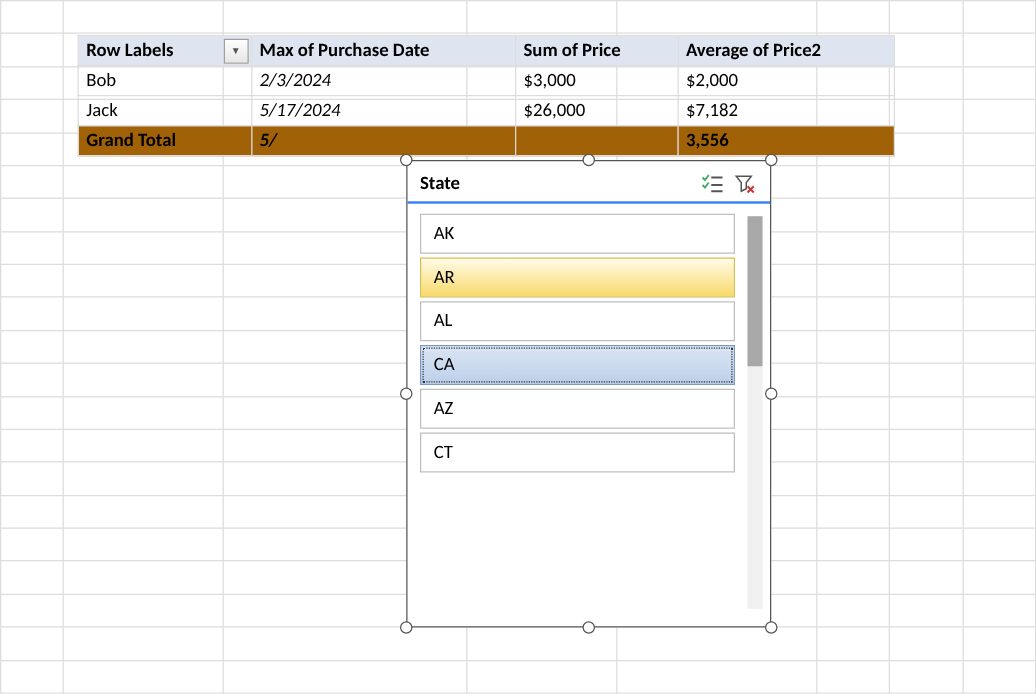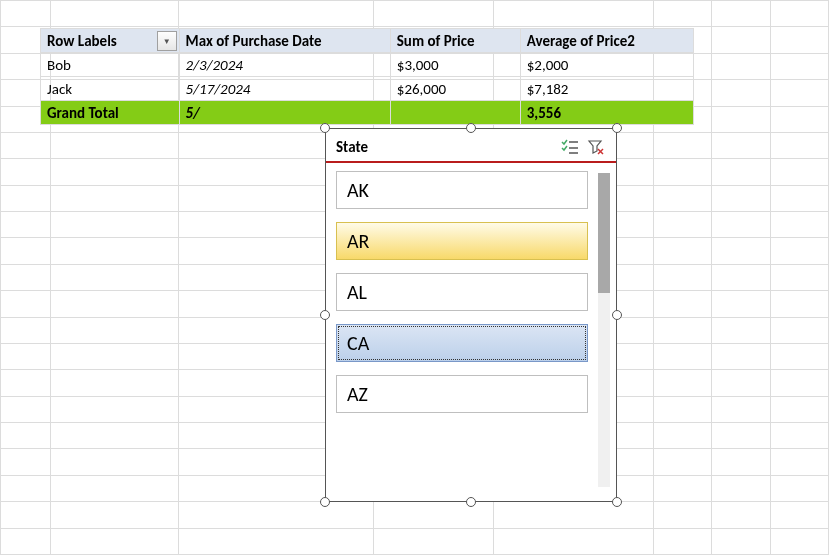--- a/index.html
+++ b/index.html
@@ -29,21 +29,21 @@
     }
     .grid col.narrow { width: 50px; }
     .grid col.cA { width: 128px; }
     .grid col.cB { width: 195px; }
     .grid col.cC { width: 120px; }
     .grid col.cD { width: 160px; }
 
     
     .pivot {
       position: absolute;
-      left: 40px;
+      left: 62px;
       top: 28px;
       width: 654px;
       border-collapse: collapse;
       font-size: 15px;
     }
     .pivot td, .pivot th {
       border: 1px solid #dcdcdc;
       padding: 2px 6px;
       height: 24px;
       text-align: left;
@@ -70,60 +70,60 @@
       font-size: 8px; color: #555;
       cursor: pointer;
     }
     .num-date { text-align: right; font-style: italic; }
     .num-price { text-align: right; }
     .cur-symbol {
       display: inline-block;
       float: left;
     }
     .grand {
-      background: #84cc16;
+      background: #a16207;
       font-weight: bold;
     }
     .grand td { font-weight: bold; }
 
     
     .slicer {
       position: absolute;
       left: 325px;
       top: 128px;
       width: 292px;
       height: 374px;
       border: 1px solid #555;
       background: #fff;
     }
     .slicer-title {
       padding: 8px 10px 4px 10px;
-      border-bottom: 2px solid #b91c1c;
+      border-bottom: 2px solid #3b82f6;
       font-weight: bold;
       display: flex;
       align-items: center;
     }
     .slicer-title .title-text { flex: 1; }
     .slicer-title .icon {
       width: 20px; height: 20px;
       display: inline-flex; align-items: center; justify-content: center;
       margin-left: 6px;
     }
     .slicer-body {
       padding: 8px 10px;
       height: calc(100% - 38px);
       position: relative;
     }
     .slicer-item {
       border: 1px solid #bfbfbf;
       padding: 6px 10px;
-      margin-bottom: 13px;
+      margin-bottom: 3px;
       background: #fff;
       cursor: pointer;
-      font-size: 20px;
+      font-size: 15px;
       width: calc(100% - 18px);
     }
     .slicer-item.hover {
       background: linear-gradient(#fffbe8,#f8d96a);
       border-color: #d8c050;
     }
     .slicer-item.selected {
       background: linear-gradient(#dbe5f4,#bcd0ea);
       border: 1px solid #7a98c8;
       outline: 1px dotted #333;
@@ -465,20 +465,21 @@
         <line x1="16" y1="10" x2="11" y2="15" stroke="#c33" stroke-width="1.5"></line>
       </svg>
     </span>
   </div>
   <div class="slicer-body">
     <div class="slicer-item">AK</div>
     <div class="slicer-item hover">AR</div>
     <div class="slicer-item">AL</div>
     <div class="slicer-item selected">CA</div>
     <div class="slicer-item">AZ</div>
+    <div class="slicer-item">CT</div>
     <div class="slicer-scroll">
       <div class="slicer-thumb"></div>
     </div>
   </div>
   <div class="handle h-tl"></div>
   <div class="handle h-tm"></div>
   <div class="handle h-tr"></div>
   <div class="handle h-ml"></div>
   <div class="handle h-mr"></div>
   <div class="handle h-bl"></div>

